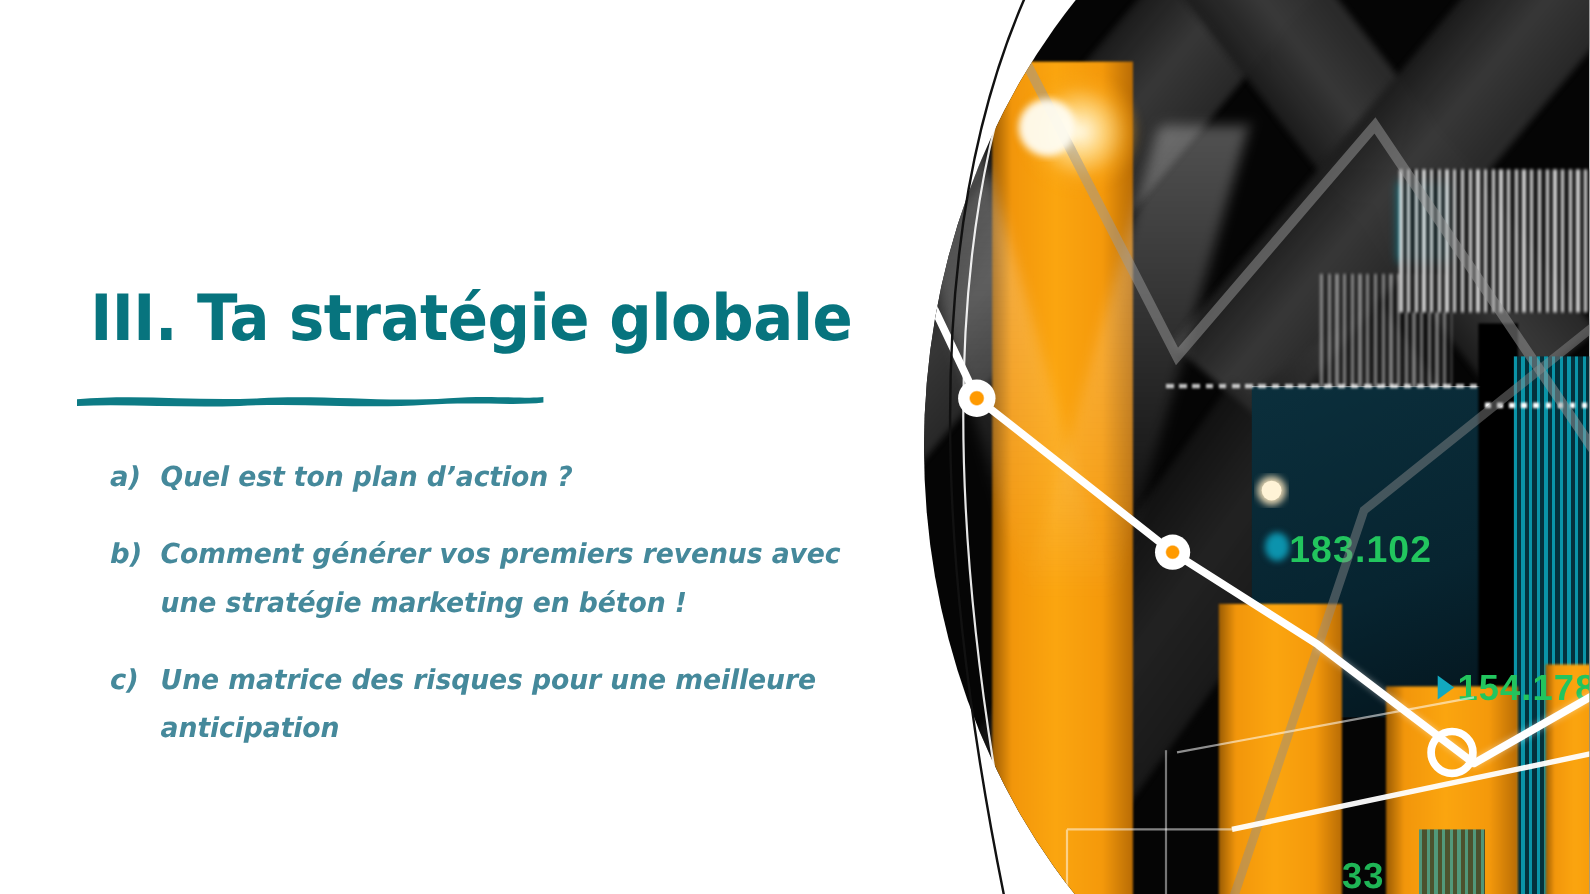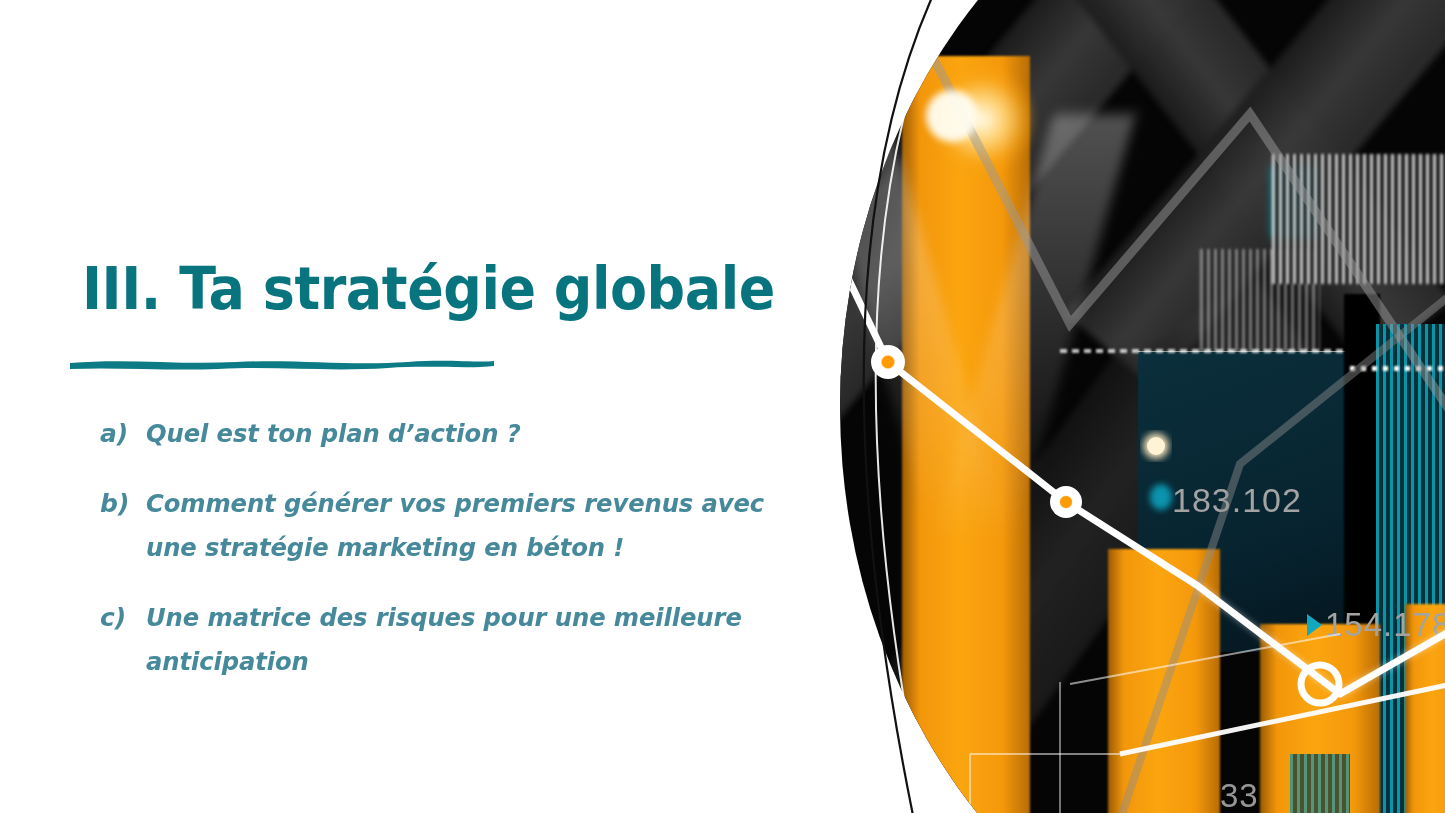--- a/index.html
+++ b/index.html
@@ -179,23 +179,23 @@
   .blackgap{
     position:absolute;left:524px;top:300px;width:36px;height:560px;background:#000;filter:blur(1px);
   }
 
   
   .chart-svg{position:absolute;left:0;top:0;width:632px;height:826px;}
 
   
   .readout{
     position:absolute;
-    color:#a3a3a3;
+    color:#22c55e;
     font-family:"Liberation Sans", sans-serif;
-    font-weight:400;
+    font-weight:700;
     letter-spacing:1px;
     filter:blur(.7px);
     white-space:nowrap;
   }
   .readout.r1{left:352px;top:487px;font-size:34px;}
   .readout.r2{left:505px;top:612px;font-size:33px;}
   .readout.r3{left:400px;top:783px;font-size:33px;opacity:.92;}
   .tri{
     position:absolute;left:487px;top:620px;
     width:0;height:0;

